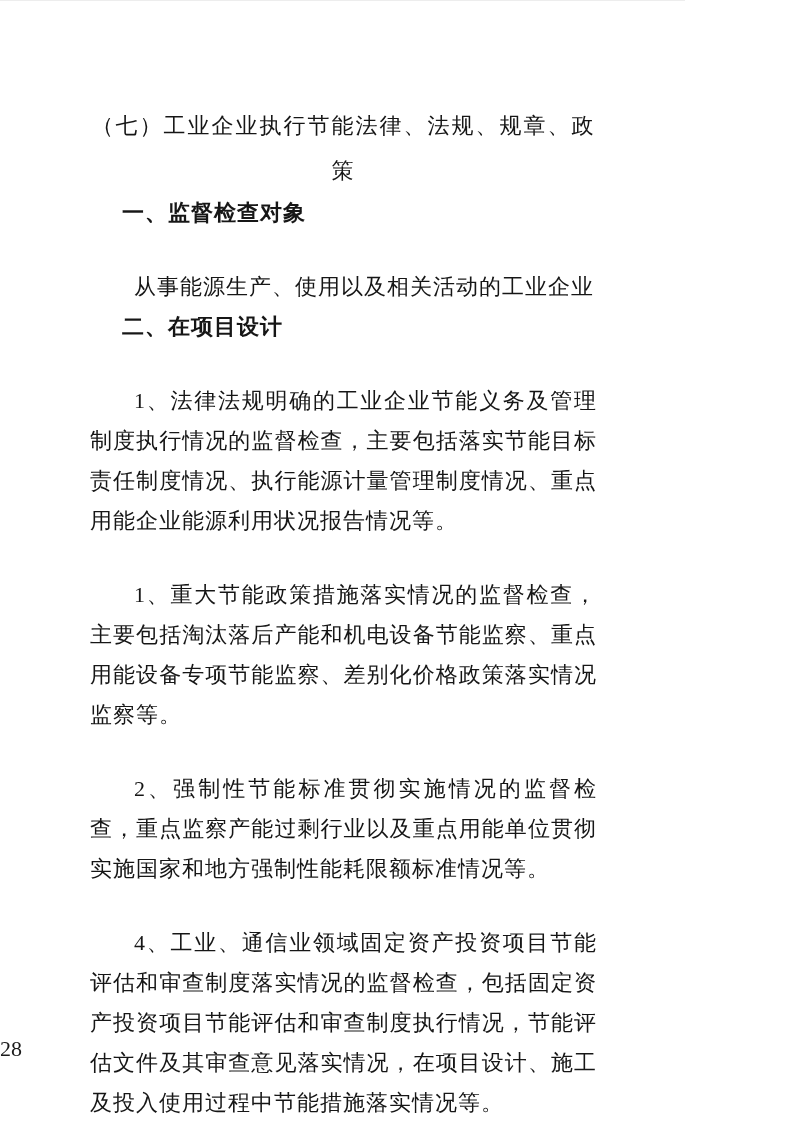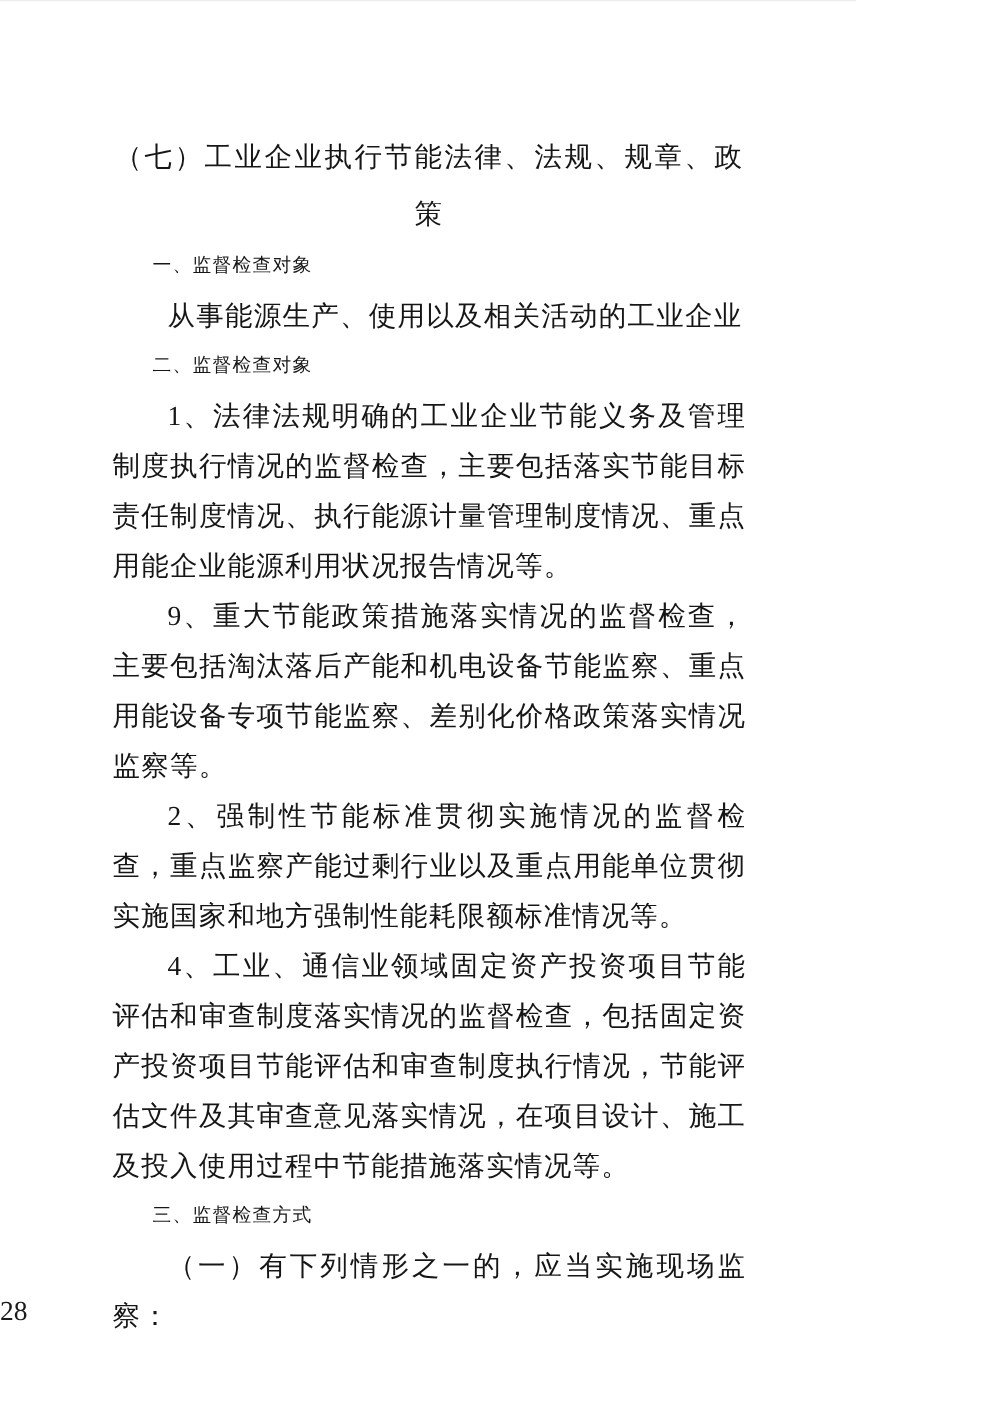--- a/index.html
+++ b/index.html
@@ -19,32 +19,33 @@
   }
   .doc-title {
     text-align: center;
     font-size: 22px;
     line-height: 45px;
     letter-spacing: 2px;
     font-weight: 400;
   }
   .heading {
     font-family: "Liberation Sans", "DejaVu Sans", sans-serif;
-    font-weight: 400;
-    font-size: 15px;
+    font-weight: 700;
+    font-size: 22px;
     line-height: 40px;
     padding-left: 32px;
     letter-spacing: 1px;
   }
   .body-line {
     font-size: 22px;
     line-height: 40px;
     letter-spacing: 1px;
     text-align: justify;
     text-justify: inter-character;
+    margin-top: 34px;
   }
   .indent { text-indent: 2em; }
   .page-footer {
     position: absolute;
     left: 0;
     bottom: 62px;
     width: 100%;
     font-size: 22px;
     line-height: 22px;
     color: #1a1a1a;
@@ -56,23 +57,23 @@
 <div class="page">
   <div class="content">
 
     <div class="doc-title">
       <div>（七）工业企业执行节能法律、法规、规章、政策</div>
     </div>
 
     <div class="heading">一、监督检查对象</div>
     <p class="body-line indent">从事能源生产、使用以及相关活动的工业企业</p>
 
-    <div class="heading">二、监督检查对象</div>
+    <div class="heading">二、在项目设计</div>
     <p class="body-line indent">1、法律法规明确的工业企业节能义务及管理制度执行情况的监督检查，主要包括落实节能目标责任制度情况、执行能源计量管理制度情况、重点用能企业能源利用状况报告情况等。</p>
-    <p class="body-line indent">9、重大节能政策措施落实情况的监督检查，主要包括淘汰落后产能和机电设备节能监察、重点用能设备专项节能监察、差别化价格政策落实情况监察等。</p>
+    <p class="body-line indent">1、重大节能政策措施落实情况的监督检查，主要包括淘汰落后产能和机电设备节能监察、重点用能设备专项节能监察、差别化价格政策落实情况监察等。</p>
     <p class="body-line indent">2、强制性节能标准贯彻实施情况的监督检查，重点监察产能过剩行业以及重点用能单位贯彻实施国家和地方强制性能耗限额标准情况等。</p>
     <p class="body-line indent">4、工业、通信业领域固定资产投资项目节能评估和审查制度落实情况的监督检查，包括固定资产投资项目节能评估和审查制度执行情况，节能评估文件及其审查意见落实情况，在项目设计、施工及投入使用过程中节能措施落实情况等。</p>
 
     <div class="heading">三、监督检查方式</div>
     <p class="body-line indent">（一）有下列情形之一的，应当实施现场监察：</p>
 
   </div>
 
   <div class="page-footer">28</div>
 </div>

